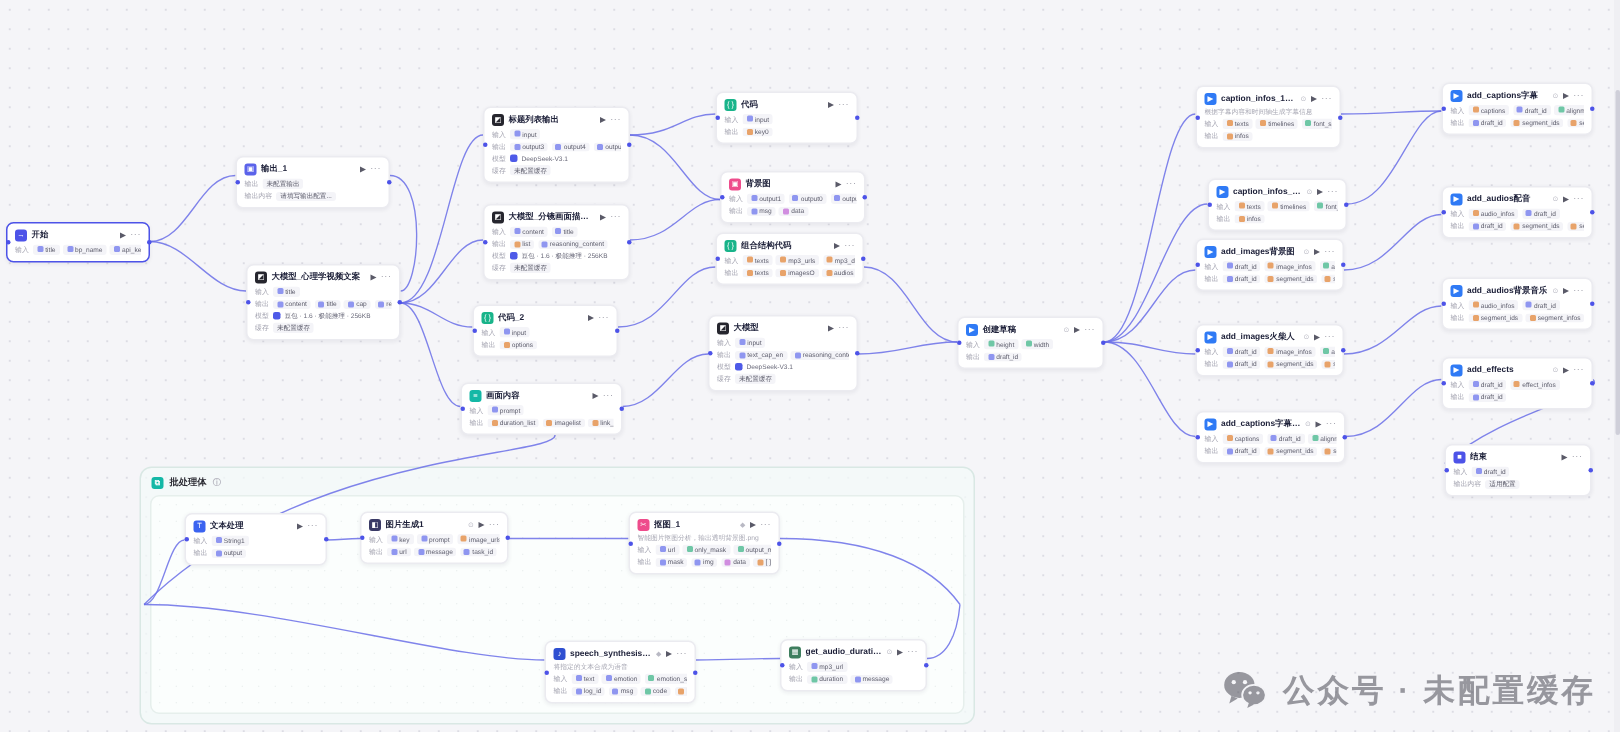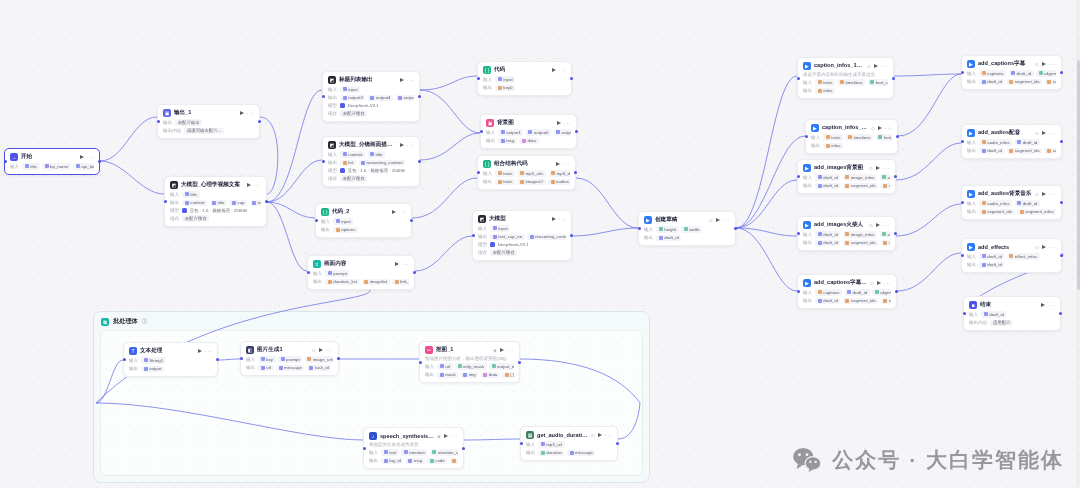--- a/index.html
+++ b/index.html
@@ -1306,19 +1306,19 @@
     <svg id="wm-logo" viewBox="0 0 40 34">
       <ellipse cx="15" cy="12.5" rx="13.5" ry="11.5" fill="#3b3b46"></ellipse>
       <path d="M8 22 L6 29 L13.5 24.5 Z" fill="#3b3b46"></path>
       <circle cx="10" cy="10" r="1.9" fill="#f7f7fa"></circle>
       <circle cx="20" cy="10" r="1.9" fill="#f7f7fa"></circle>
       <ellipse cx="28" cy="21.5" rx="10.5" ry="9" fill="#3b3b46" stroke="#f2f2f6" stroke-width="1.6"></ellipse>
       <path d="M23.5 28 L22 33 L28 29.8 Z" fill="#3b3b46"></path>
       <circle cx="24.5" cy="19.5" r="1.5" fill="#f7f7fa"></circle>
       <circle cx="31.5" cy="19.5" r="1.5" fill="#f7f7fa"></circle>
     </svg>
-    <span id="wm-text">公众号 · 大白学智能体</span>
+    <span id="wm-text">公众号 · 未配置缓存</span>
   </div>
 
   <div id="scrollbar">
     <div class="thumb"></div>
   </div>
 </div>
 
 </body></html>

